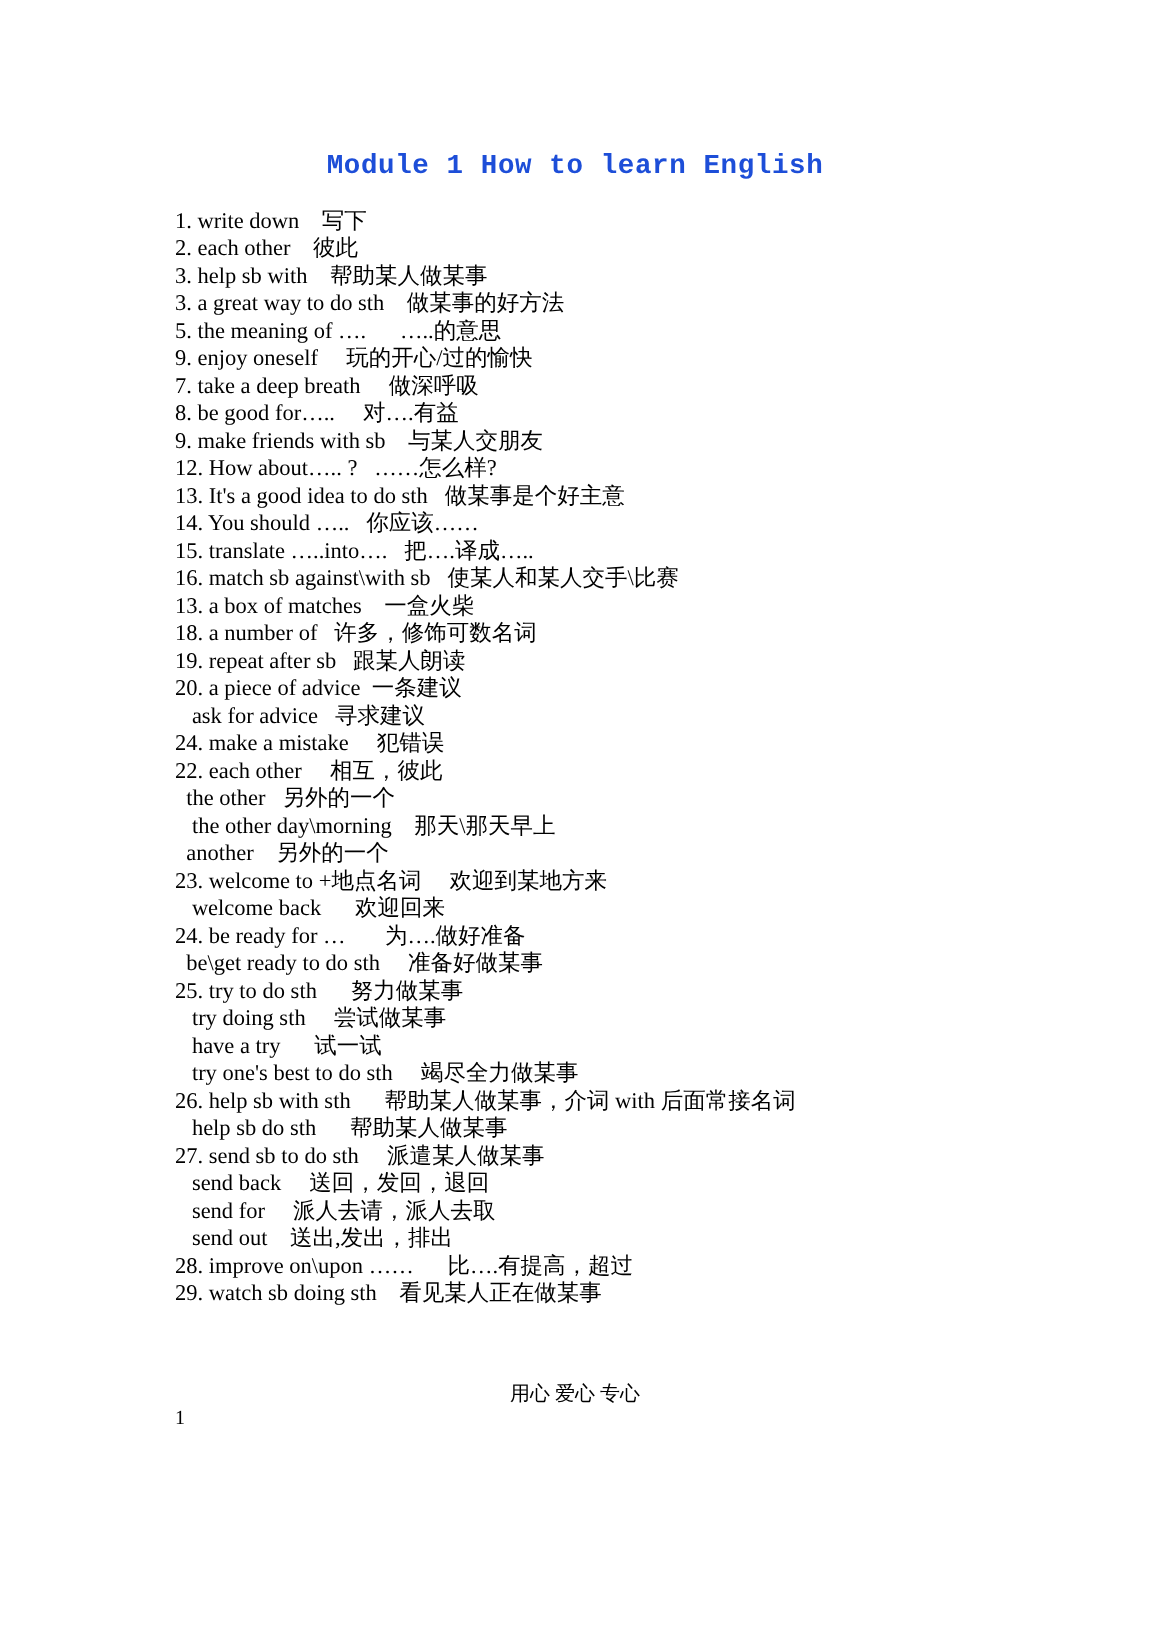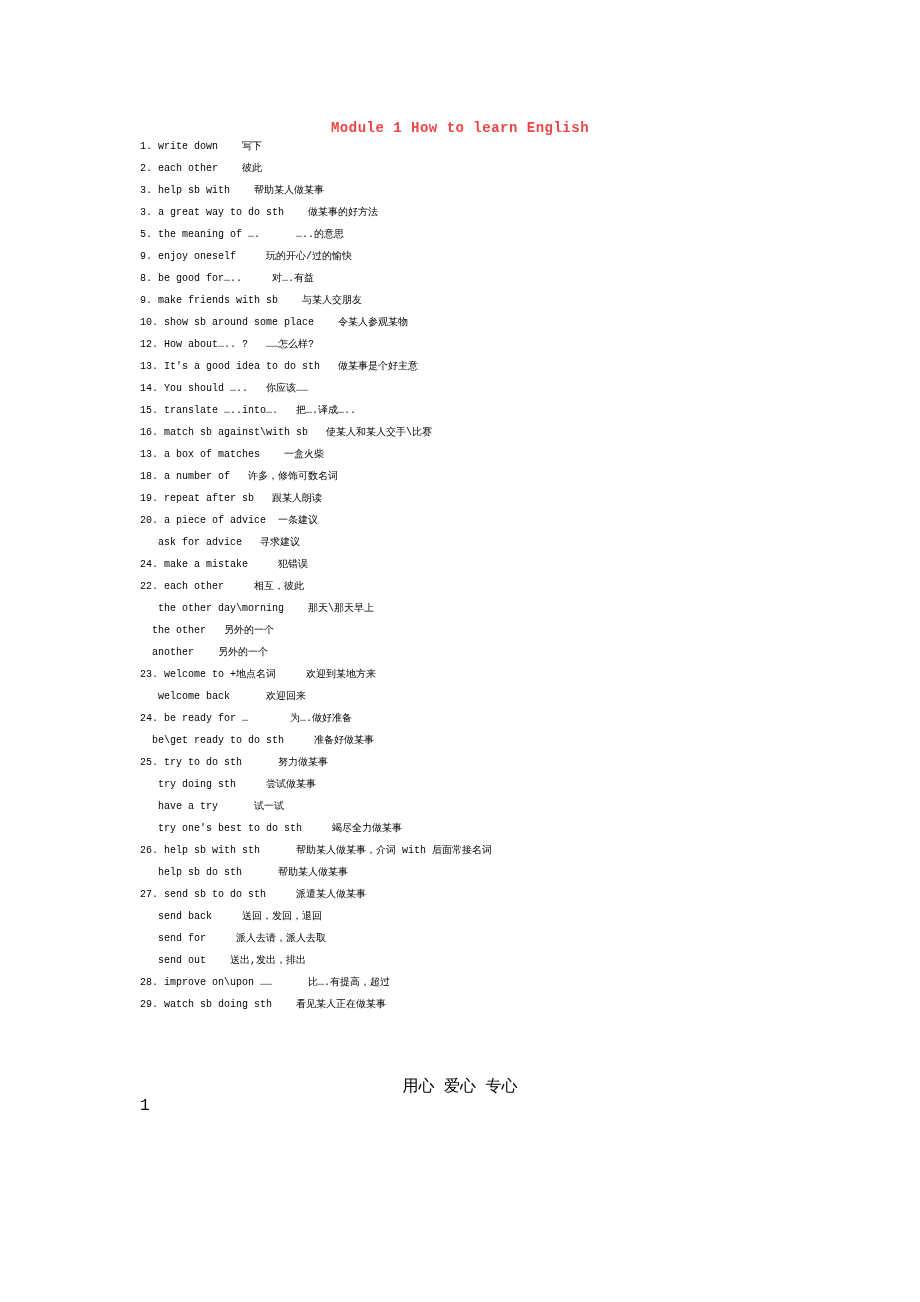--- a/index.html
+++ b/index.html
@@ -8,68 +8,68 @@
       background: #ffffff;
       font-family: "SimSun", "宋体", serif;
       width: 920px;
     }
     .page {
       padding: 120px 140px 40px 140px;
       box-sizing: border-box;
     }
     .title {
       text-align: center;
-      color: #ef4444;
-      font-size: 14px;
+      color: #1d4ed8;
+      font-size: 22px;
       font-family: "Courier New", monospace;
       font-weight: bold;
+      margin-bottom: 20px;
       letter-spacing: 0.5px;
     }
     .line {
-      font-size: 10px;
+      font-size: 18px;
       line-height: 22px;
       color: #000000;
-      font-family: Liberation Mono, monospace;
+      font-family: Liberation Serif, serif;
       white-space: pre;
     }
     .footer-wrap {
       position: relative;
       margin-top: 60px;
-      font-family: Liberation Mono, monospace;
     }
   </style>
 </head>
 <body>
 
 <div class="page">
   <div class="title">Module 1   How to learn English</div>
   <div class="content" id="content-list">
       <div class="line">1. write down    写下</div>
       <div class="line">2. each other    彼此</div>
       <div class="line">3. help sb with    帮助某人做某事</div>
       <div class="line">3. a great way to do sth    做某事的好方法</div>
       <div class="line">5. the meaning of ….      …..的意思</div>
       <div class="line">9. enjoy oneself     玩的开心/过的愉快</div>
+      <div class="line">7. take a deep breath     做深呼吸</div>
       <div class="line">8. be good for…..     对….有益</div>
       <div class="line">9. make friends with sb    与某人交朋友</div>
-      <div class="line">10. show sb around some place    令某人参观某物</div>
       <div class="line">12. How about….. ?   ……怎么样?</div>
       <div class="line">13. It's a good idea to do sth   做某事是个好主意</div>
       <div class="line">14. You should …..   你应该……</div>
       <div class="line">15. translate …..into….   把….译成…..</div>
       <div class="line">16. match sb against\with sb   使某人和某人交手\比赛</div>
       <div class="line">13. a box of matches    一盒火柴</div>
       <div class="line">18. a number of   许多，修饰可数名词</div>
       <div class="line">19. repeat after sb   跟某人朗读</div>
       <div class="line">20. a piece of advice  一条建议</div>
       <div class="line">   ask for advice   寻求建议</div>
       <div class="line">24. make a mistake     犯错误</div>
       <div class="line">22. each other     相互，彼此</div>
+      <div class="line">  the other   另外的一个</div>
       <div class="line">   the other day\morning    那天\那天早上</div>
-      <div class="line">  the other   另外的一个</div>
       <div class="line">  another    另外的一个</div>
       <div class="line">23. welcome to +地点名词     欢迎到某地方来</div>
       <div class="line">   welcome back      欢迎回来</div>
       <div class="line">24. be ready for …       为….做好准备</div>
       <div class="line">  be\get ready to do sth     准备好做某事</div>
       <div class="line">25. try to do sth      努力做某事</div>
       <div class="line">   try doing sth     尝试做某事</div>
       <div class="line">   have a try      试一试</div>
       <div class="line">   try one's best to do sth     竭尽全力做某事</div>
       <div class="line">26. help sb with sth      帮助某人做某事，介词 with 后面常接名词</div>

